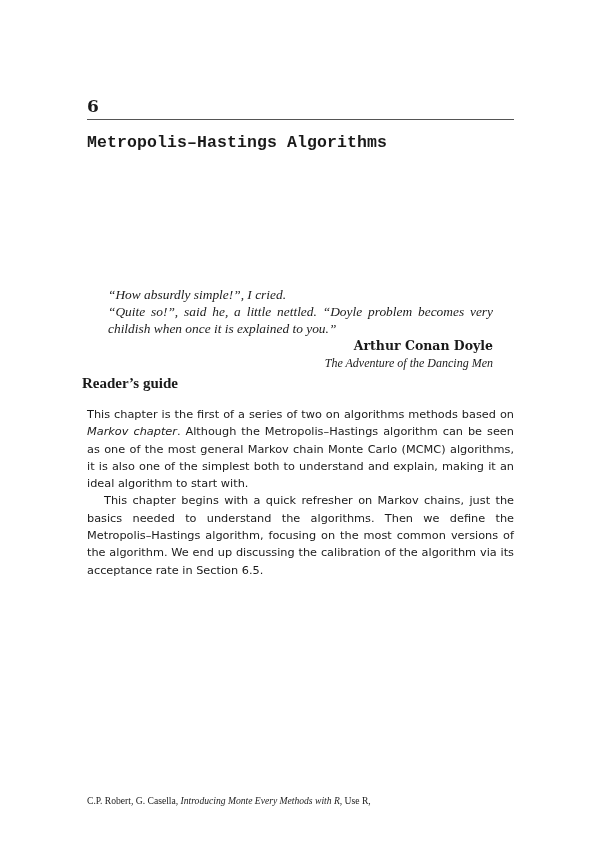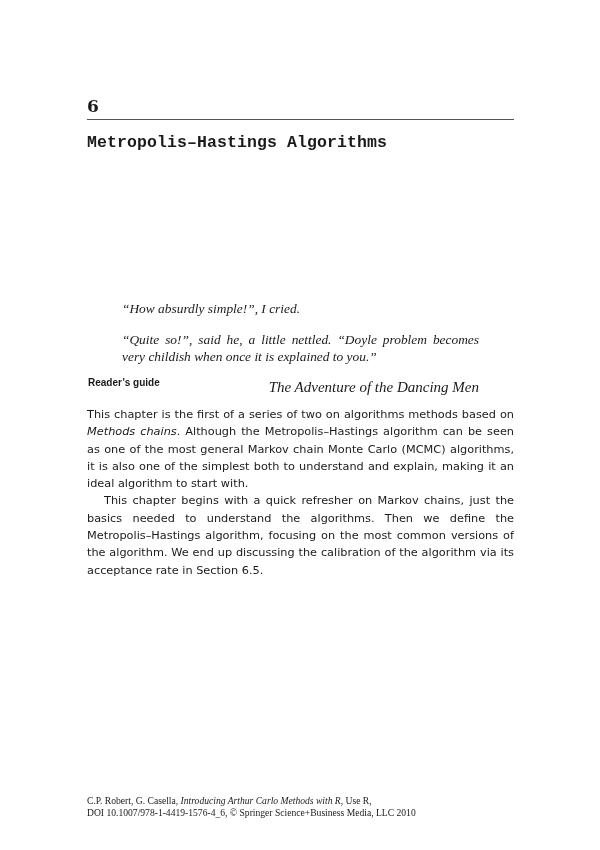--- a/index.html
+++ b/index.html
@@ -46,44 +46,44 @@
       left: 108px;
       top: 286px;
       width: 385px;
       font-family: "Liberation Serif", serif;
       font-style: italic;
       font-size: 13.4px;
       line-height: 17px;
       text-align: justify;
     }
     .epigraph p {
-      margin: 14px;
+      margin: 0;
     }
     .epigraph .attr {
       text-align: right;
       font-style: normal;
       font-weight: bold;
       font-family: "DejaVu Serif", serif;
       font-size: 12.5px;
       line-height: 18px;
       margin-top: 0px;
     }
     .epigraph .work {
       text-align: right;
       font-style: italic;
-      font-size: 15px;
+      font-size: 12px;
       line-height: 17px;
     }
     .section-heading {
       position: absolute;
-      left: 88px;
+      left: 82px;
       top: 374px;
-      font-family: Liberation Sans, sans-serif;
+      font-family: Liberation Serif, serif;
       font-weight: bold;
-      font-size: 10px;
+      font-size: 15px;
       line-height: 18px;
     }
     .body-text {
       position: absolute;
       left: 87px;
       top: 406px;
       width: 427px;
       font-family: "DejaVu Sans", sans-serif;
       font-size: 11.3px;
       line-height: 17.3px;
@@ -119,26 +119,26 @@
 </head>
 <body>
 
 <div class="chapter-number">6</div>
 <div class="chapter-rule"></div>
 <div class="chapter-title">Metropolis–Hastings Algorithms</div>
 
 <div class="epigraph">
   <p>“How absurdly simple!”, I cried.</p>
   <p>“Quite so!”, said he, a little nettled. “Doyle problem becomes very childish when once it is explained to you.”</p>
+  <p class="attr">Arthur Conan Doyle</p>
   <p class="work">The Adventure of the Dancing Men</p>
 </div>
 
 <div class="section-heading">Reader’s guide</div>
 
 <div class="body-text">
-  <p><span>This chapter is the first of a series of two on algorithms methods based on </span><em>Methods chains</em><span>. Although the Metropolis–Hastings algorithm can be seen as one of the most general Markov chain Monte Carlo (MCMC) algorithms, it is also one of the simplest both to understand and explain, making it an ideal algorithm to start with.</span></p>
+  <p><span>This chapter is the first of a series of two on algorithms methods based on </span><em>Markov chapter</em><span>. Although the Metropolis–Hastings algorithm can be seen as one of the most general Markov chain Monte Carlo (MCMC) algorithms, it is also one of the simplest both to understand and explain, making it an ideal algorithm to start with.</span></p>
   <p>This chapter begins with a quick refresher on Markov chains, just the ba­sics needed to understand the algorithms. Then we define the Metropolis–Hastings algorithm, focusing on the most common versions of the algorithm. We end up discussing the calibration of the algorithm via its acceptance rate in Section 6.5.</p>
 </div>
 
 <div class="footer">
-  <div><span>C.P. Robert, G. Casella, </span><em>Introducing Arthur Carlo Methods with R</em><span>, Use R,</span></div>
-  <div>DOI 10.1007/978-1-4419-1576-4_6, © Springer Science+Business Media, LLC 2010</div>
+  <div><span>C.P. Robert, G. Casella, </span><em>Introducing Monte Every Methods with R</em><span>, Use R,</span></div>
 </div>
 
 </body></html>

